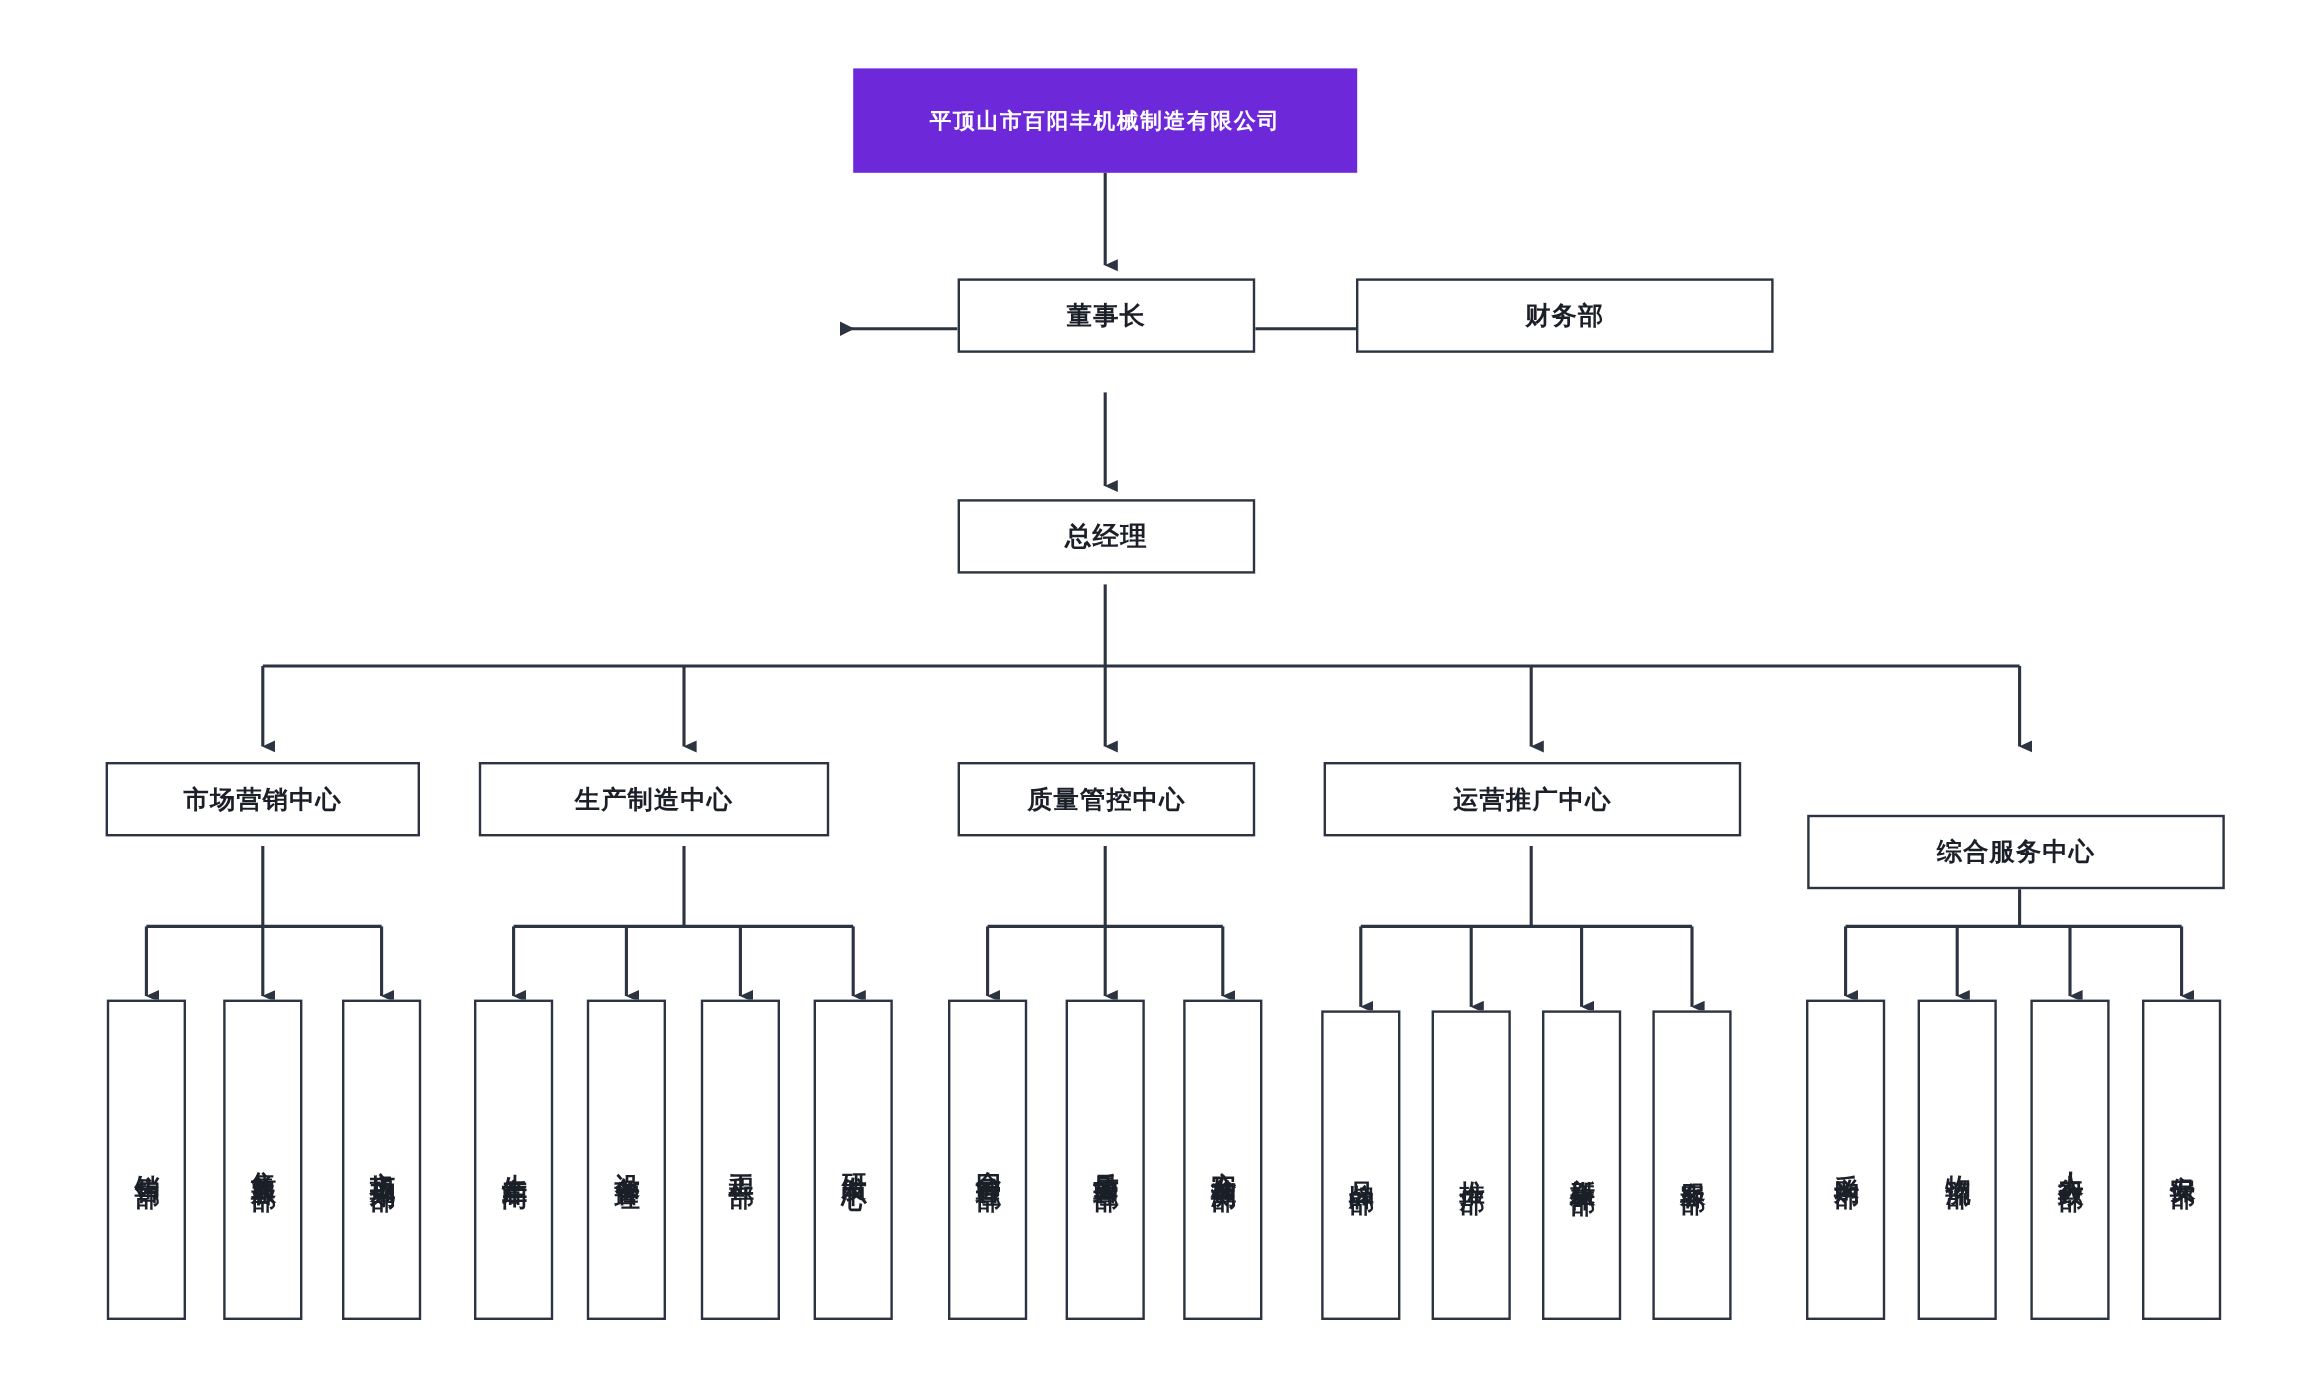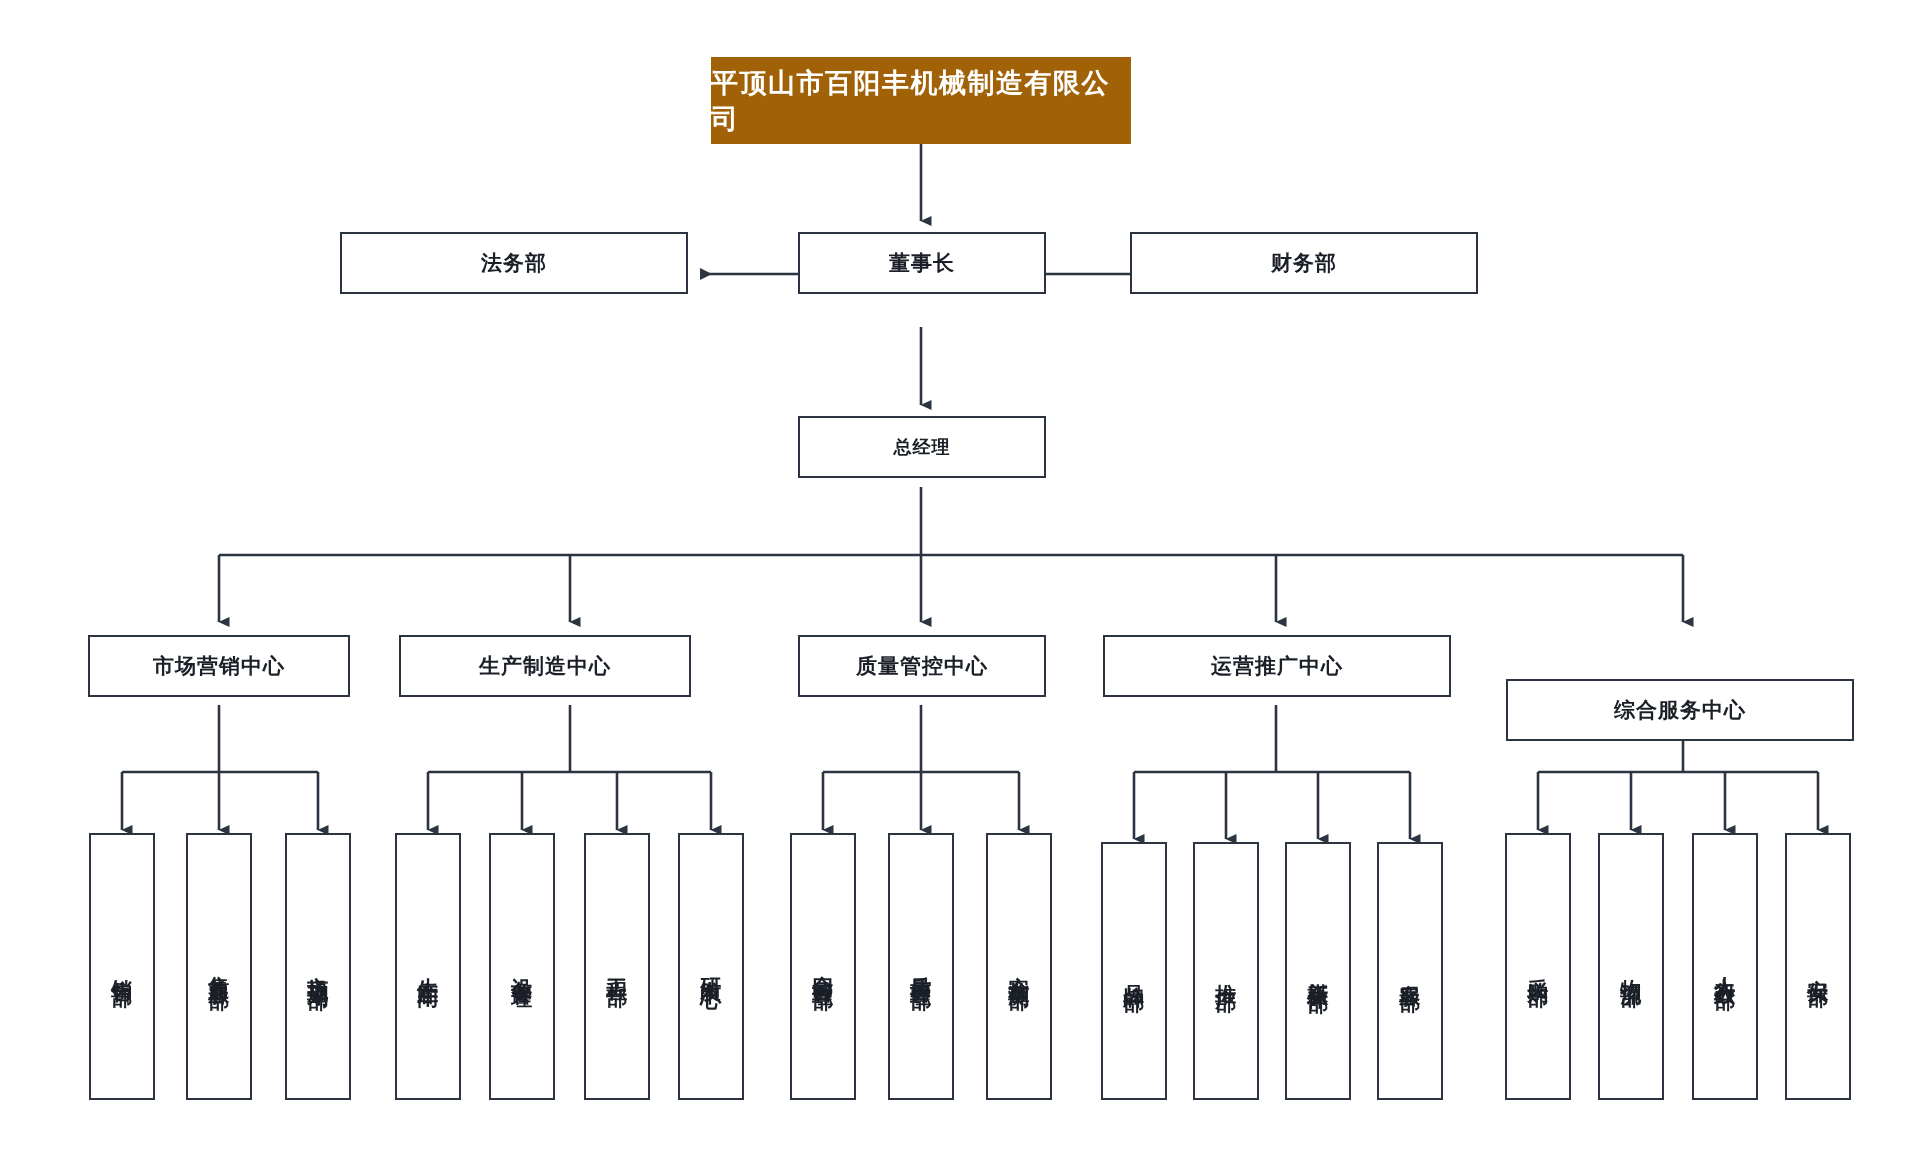--- a/index.html
+++ b/index.html
@@ -22,28 +22,28 @@
     border:2.5px solid #2b3440;
     display:flex;
     align-items:center;
     justify-content:center;
     color:#1b1f27;
     font-weight:bold;
     letter-spacing:1px;
     z-index:3;
   }
   .node.root{
-    background:#a16207;
+    background:#6d28d9;
     border:none;
     color:#ffffff;
-    font-size:27px;
+    font-size:18px;
     letter-spacing:1.5px;
   }
   .node.lvl2{ font-size:21px; }
-  .node.lvl3{ font-size:18px;align-items:center; }
+  .node.lvl3{ font-size:22px;align-items:center; }
   .node.center{ font-size:21px;text-align:right; }
   
   .node.leaf{
     font-size:21px;
     font-weight:bold;
     letter-spacing:3px;
     align-items:center;
     justify-content:center;
   }
   .node.leaf .vtext{
@@ -133,23 +133,20 @@
   </svg>
 
   <div class="node root" style="left:711px;top:57px;width:420px;height:87px;">
     <span>平顶山市百阳丰机械制造有限公司</span>
   </div>
 
   <div class="node lvl2" style="left:798px;top:232px;width:248px;height:62px;">
     <span>董事长</span>
   </div>
 
-  <div class="node lvl2" style="left:340px;top:232px;width:348px;height:62px;">
-    <span>法务部</span>
-  </div>
 
   <div class="node lvl2" style="left:1104px;top:232px;width:348px;height:62px;margin-left:26px;">
     <span>财务部</span>
   </div>
 
   <div class="node lvl3" style="left:798px;top:416px;width:248px;height:62px;">
     <span>总经理</span>
   </div>
 
   <div class="node center" style="left:88px;top:635px;width:262px;height:62px;">

